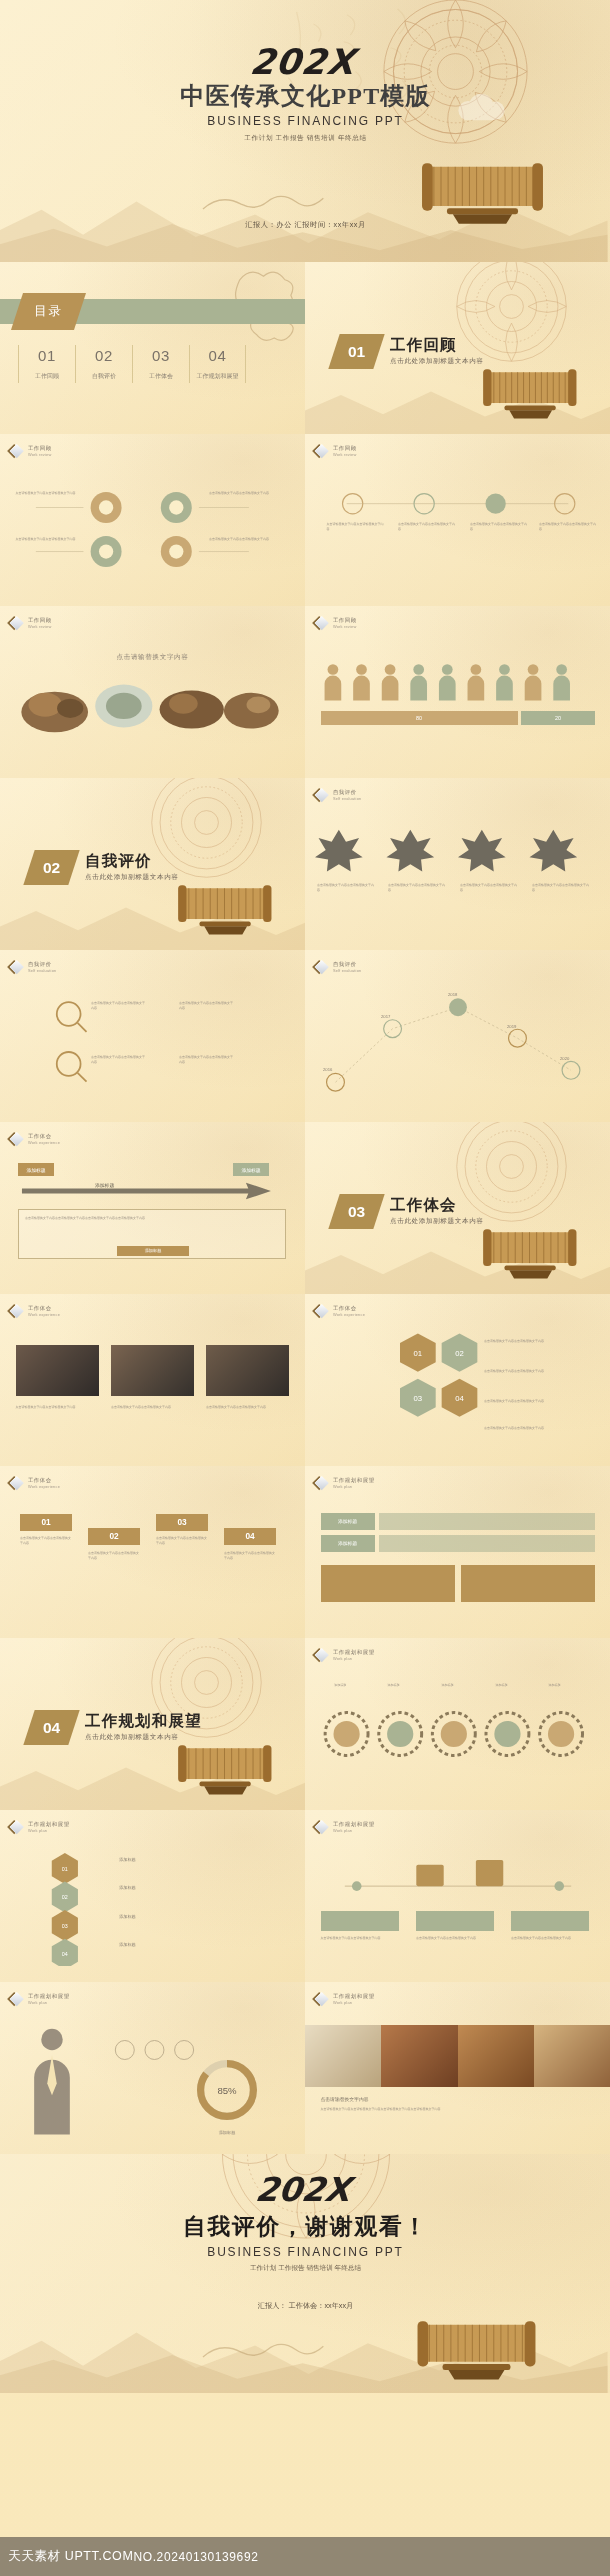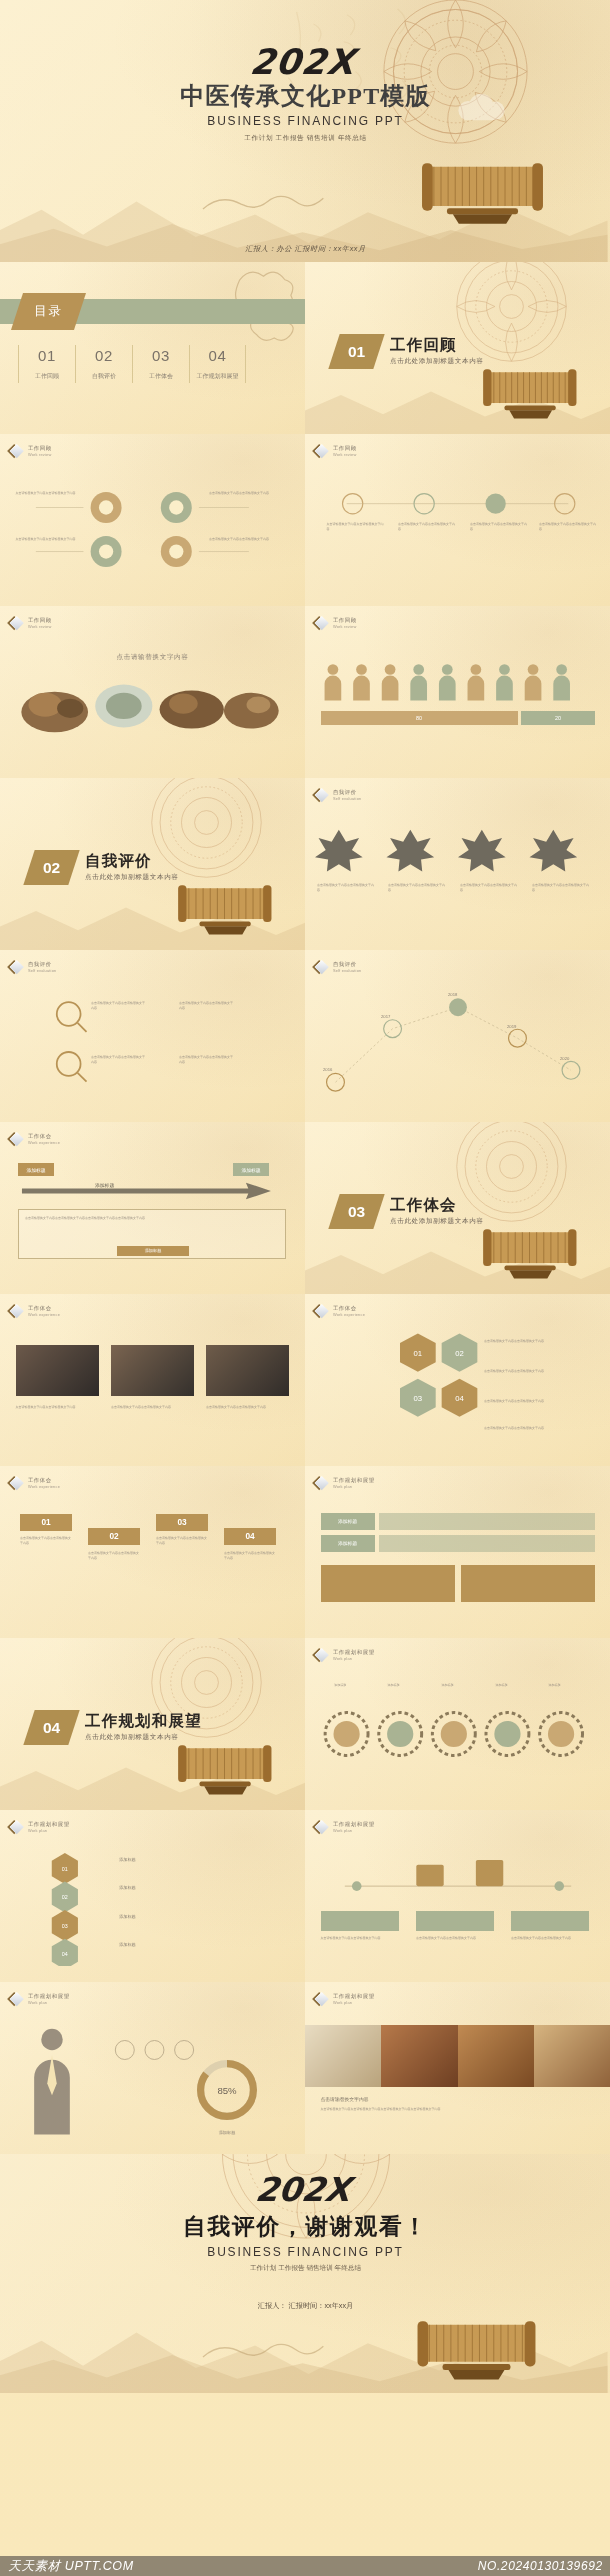--- a/index.html
+++ b/index.html
@@ -47,22 +47,22 @@
   }
   .t-en{
     position:absolute; left:50%; top:114px; transform:translateX(-50%);
     font-size:12px; color:#3a3431; letter-spacing:1.8px; white-space:nowrap;
   }
   .t-tags{
     position:absolute; left:50%; top:134px; transform:translateX(-50%);
     font-size:6.6px; color:#6b5e4d; letter-spacing:0.6px; white-space:nowrap;
   }
   .t-meta{
-    position:absolute; left:50%; top:244px; transform:translateX(-50%);
-    font-size:7.2px; color:#5b4f40; letter-spacing:0.6px; white-space:nowrap;font-style:italic;
+    position:absolute; left:50%; top:220px; transform:translateX(-50%);
+    font-size:7.2px; color:#5b4f40; letter-spacing:0.6px; white-space:nowrap;
   }
   
   #closing-slide{ width:611px; height:239px; position:relative; overflow:hidden; }
   .c-year{
     position:absolute; left:50%; top:15.5px; transform:translateX(-50%) skewX(-10deg);
     font-family:"DejaVu Sans",sans-serif; font-weight:bold; font-style:italic;
     font-size:33px; color:#231f1d;
   }
   .c-cn{
     position:absolute; left:50%; top:57px; transform:translateX(-50%);
@@ -119,24 +119,24 @@
     display:block;
   }
   .ch-txt b{ display:block; font-size:5.4px; color:#7e7468; font-weight:normal; letter-spacing:0.6px; }
   .ch-txt i{ display:block; font-size:3.9px; color:#a59a8c; font-style:normal; letter-spacing:0.2px; }
   .ph-title{ position:absolute; left:50%; transform:translateX(-50%); top:31px;
     font-size:6.6px; color:#8b8174; letter-spacing:0.6px; white-space:nowrap; }
 
   
   .lorem{ font-size:3px; color:#9a9083; line-height:1.65; }
   .footer{
-    position:absolute; left:0; bottom:0; width:611px; height:20px;
+    position:absolute; left:0; bottom:0; width:611px; height:39px;
     background:rgba(122,114,99,.82); color:#fff;
-    display:flex; align-items:center; justify-content:space-between;
-    padding:0 8.3px; font-size:12.5px; letter-spacing:0.6px;font-style:italic;
+    display:flex; align-items:center; justify-content:flex-start;
+    padding:0 8.3px; font-size:12.5px; letter-spacing:0.6px;
   }
   .footer .no{ font-size:12px; }
 </style>
 </head>
 <body>
 
 <div id="title-slide">
   <div class="paper"></div>
 
   <svg class="calligraphy" viewBox="0 0 400 440" preserveAspectRatio="none">
@@ -923,20 +923,20 @@
     <path d="M68 102 L162 102 L152 118 L78 118 Z" fill="#6f4b1d"></path>
   </svg>
   <svg class="clouds" style="left:197px;bottom:24px;width:149px;height:42px;opacity:.5" viewBox="0 0 250 70">
     <path d="M10 50 q30-26 64-8 q24 12 44-4 q22-18 48 0 q22 16 46-6" stroke="#b99a68" stroke-width="2.2" fill="none"></path>
   </svg>
 
   <div class="c-year">202X</div>
   <div class="c-cn">自我评价，谢谢观看！</div>
   <div class="c-en">BUSINESS FINANCING PPT</div>
   <div class="c-tags">工作计划 工作报告 销售培训 年终总结</div>
-  <div class="c-meta">汇报人：   汇报时间：xx年xx月</div>
+  <div class="c-meta">汇报人：   工作体会：xx年xx月</div>
 </div>
 
 <div class="footer">
   <span>天天素材 UPTT.COM</span>
   <span class="no">NO.20240130139692</span>
 </div>
 
 
 </body></html>

